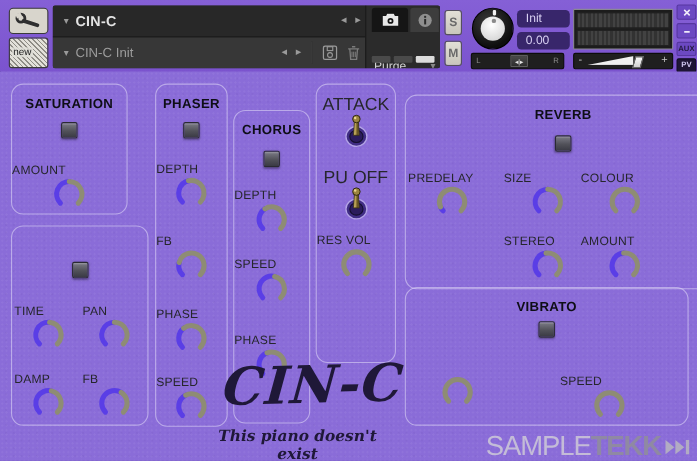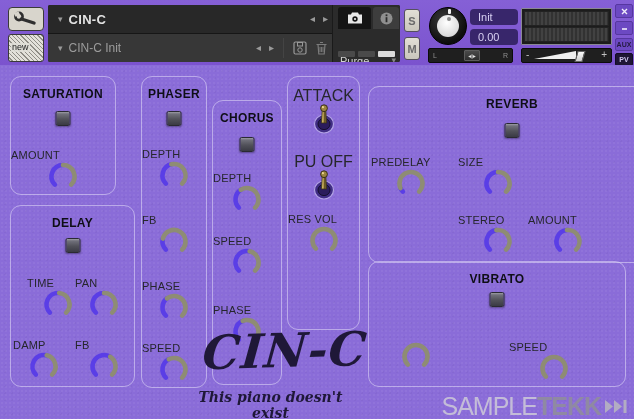--- a/index.html
+++ b/index.html
@@ -256,23 +256,22 @@
       <div class="kcell" style="left:0;top:72px;width:100%">
         <div class="klabel">AMOUNT</div>
         <svg class="knob" width="36" height="32" viewBox="0 0 36 32">
             <path d="M9.87 23.63 A11.5 11.5 0 0 1 18.00 4.00" stroke="#5a3ee6" stroke-width="4.6" fill="none" stroke-linecap="round"></path>
             <path d="M18.00 4.00 A11.5 11.5 0 0 1 26.13 23.63" stroke="#8e8c74" stroke-width="4.6" fill="none" stroke-linecap="round"></path>
           </svg>
       </div>
     </div>
 
     <div class="panel" id="p-delay">
-      <div class="ptitle" style="top:10px">DELAY</div>
       <div class="sqbtn" style="top:32px"></div>
-      <div class="kcell" style="left:16px;top:71px;width:62px">
+      <div class="kcell" style="left:2px;top:71px;width:62px">
         <div class="klabel">TIME</div>
         <svg class="knob" width="36" height="32" viewBox="0 0 36 32">
             <path d="M9.87 23.63 A11.5 11.5 0 0 1 19.08 4.05" stroke="#5a3ee6" stroke-width="4.6" fill="none" stroke-linecap="round"></path>
             <path d="M19.08 4.05 A11.5 11.5 0 0 1 26.13 23.63" stroke="#8e8c74" stroke-width="4.6" fill="none" stroke-linecap="round"></path>
           </svg>
       </div>
       <div class="kcell" style="left:64px;top:71px;width:58px">
         <div class="klabel">PAN</div>
         <svg class="knob" width="36" height="32" viewBox="0 0 36 32">
             <path d="M9.87 23.63 A11.5 11.5 0 0 1 18.00 4.00" stroke="#5a3ee6" stroke-width="4.6" fill="none" stroke-linecap="round"></path>
@@ -393,20 +392,26 @@
             <path d="M7.45 20.07 A11.5 11.5 0 1 1 26.13 23.63" stroke="#8e8c74" stroke-width="4.6" fill="none" stroke-linecap="round"></path>
           </svg>
       </div>
       <div class="kcell" style="left:89px;top:69px;width:80px">
         <div class="klabel">SIZE</div>
         <svg class="knob" width="36" height="32" viewBox="0 0 36 32">
             <path d="M9.87 23.63 A11.5 11.5 0 0 1 18.00 4.00" stroke="#5a3ee6" stroke-width="4.6" fill="none" stroke-linecap="round"></path>
             <path d="M18.00 4.00 A11.5 11.5 0 0 1 26.13 23.63" stroke="#8e8c74" stroke-width="4.6" fill="none" stroke-linecap="round"></path>
           </svg>
       </div>
+      <div class="kcell" style="left:159px;top:69px;width:80px">
+        <div class="klabel">COLOUR</div>
+        <svg class="knob" width="36" height="32" viewBox="0 0 36 32">
+            <path d="M9.87 23.63 A11.5 11.5 0 1 1 26.13 23.63" stroke="#8e8c74" stroke-width="4.6" fill="none" stroke-linecap="round"></path>
+          </svg>
+      </div>
       <div class="kcell" style="left:89px;top:127px;width:80px">
         <div class="klabel">STEREO</div>
         <svg class="knob" width="36" height="32" viewBox="0 0 36 32">
             <path d="M9.87 23.63 A11.5 11.5 0 0 1 16.38 4.11" stroke="#5a3ee6" stroke-width="4.6" fill="none" stroke-linecap="round"></path>
             <path d="M16.38 4.11 A11.5 11.5 0 0 1 26.13 23.63" stroke="#8e8c74" stroke-width="4.6" fill="none" stroke-linecap="round"></path>
           </svg>
       </div>
       <div class="kcell" style="left:159px;top:127px;width:80px">
         <div class="klabel">AMOUNT</div>
         <svg class="knob" width="36" height="32" viewBox="0 0 36 32">

